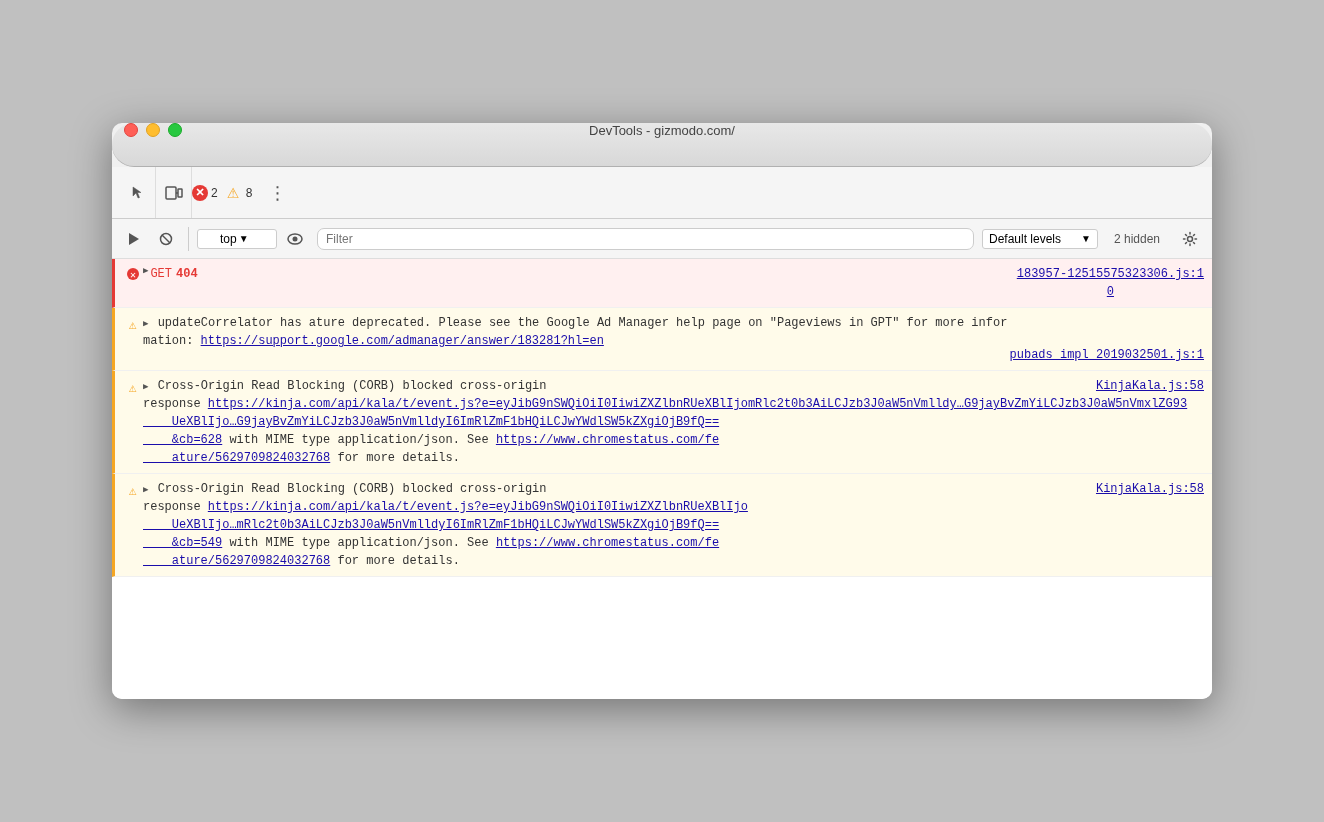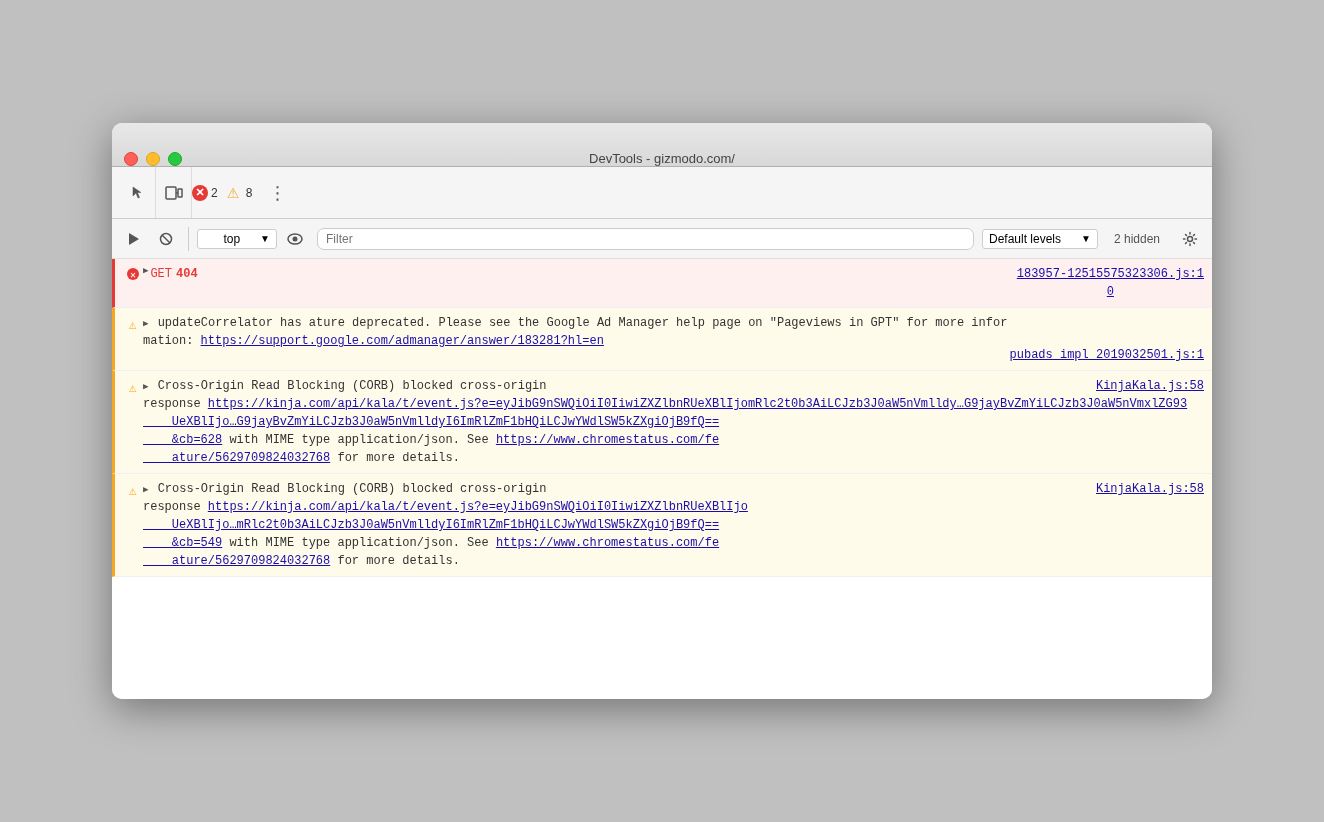--- a/index.html
+++ b/index.html
@@ -15,24 +15,25 @@
       width: 1100px;
       background: #f0f0f0;
       border-radius: 10px;
       box-shadow: 0 10px 40px rgba(0,0,0,0.4);
       overflow: hidden;
     }
     .title-bar {
       background: linear-gradient(to bottom, #e8e8e8, #d8d8d8);
       height: 44px;
       display: flex;
-      align-items: flex-end;
+      align-items: flex-start;
       padding: 0 12px;
       border-bottom: 1px solid #b0b0b0;
       position: relative;
+      border-radius: 22px;
     }
     .traffic-lights {
       display: flex;
       gap: 8px;
       align-items: center;
     }
     .traffic-light {
       width: 14px;
       height: 14px;
       border-radius: 50%;
@@ -155,27 +156,26 @@
       width: 1px;
       height: 24px;
       background: #ccc;
       margin: 0 4px;
     }
     .context-select {
       display: flex;
       align-items: center;
       border: 1px solid #ccc;
       border-radius: 3px;
-      padding: 2px 6px;
+      padding: 2px 22px;
       background: white;
       font-size: 12px;
       cursor: pointer;
-      gap: 20px;
+      gap: 2px;
       min-width: 80px;
-      justify-content: flex-end;
     }
     .filter-input {
       flex: 1;
       border: 1px solid #ccc;
       border-radius: 7px;
       padding: 3px 8px;
       font-size: 12px;
       background: white;
       margin: 0 4px;
     }

